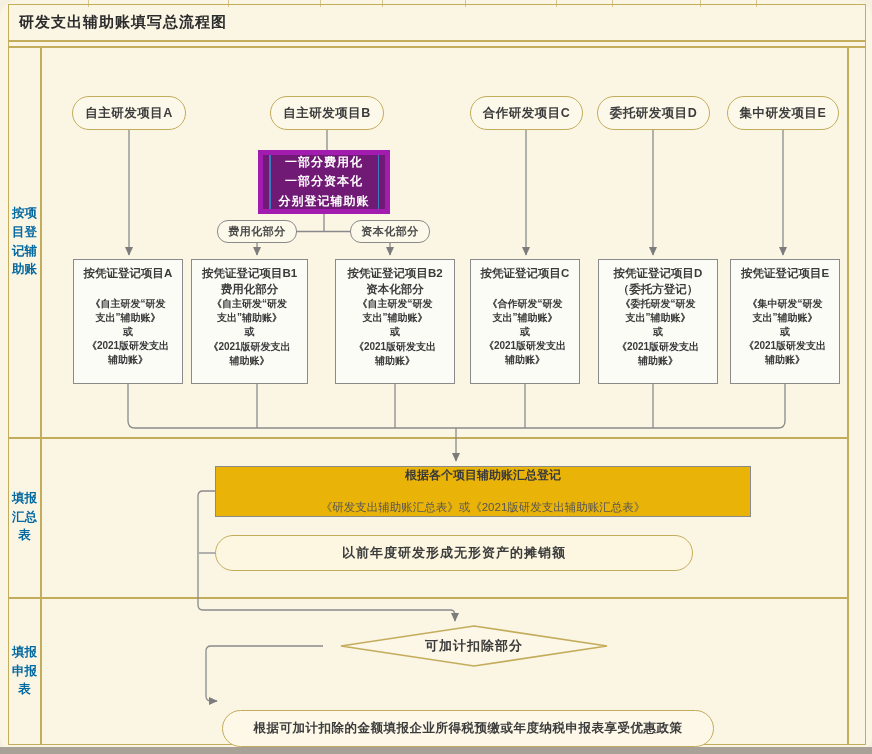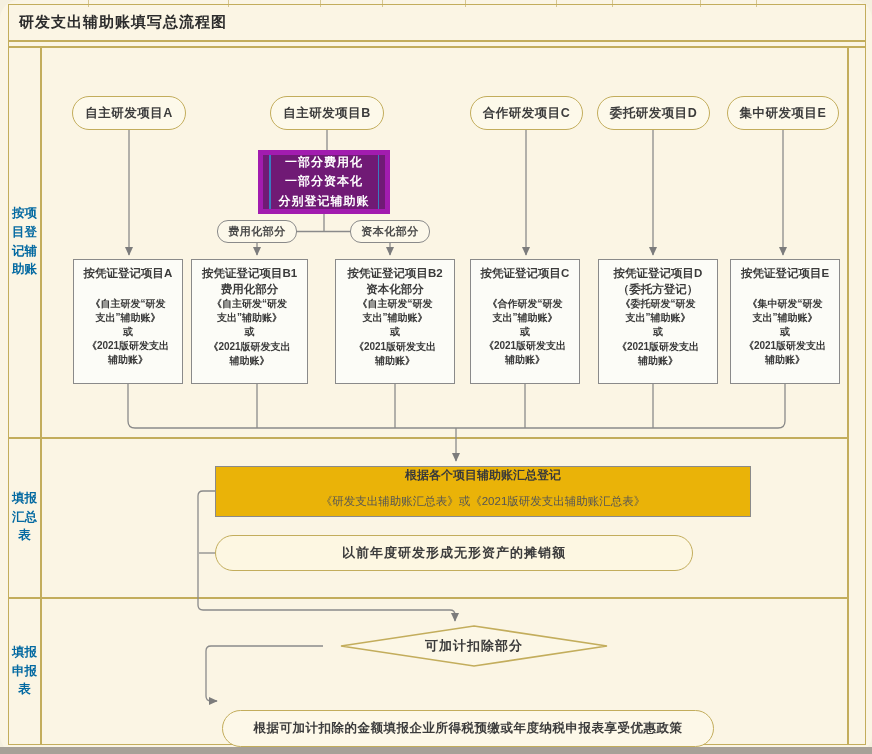--- a/index.html
+++ b/index.html
@@ -54,21 +54,21 @@
     border:1.3px solid #8a8a8a; padding-top:6px; text-align:center; }
   .detail-box .bt { font-size:11.5px; font-weight:bold; line-height:1.35; }
   .detail-box .bs { font-size:11.5px; font-weight:bold; line-height:1.35; min-height:15px; }
   .detail-box .bb { font-size:10px; font-weight:bold; line-height:1.42;
     white-space:pre-line; padding:0 3px; }
 
   .summary-box { position:absolute; left:215px; top:466px; width:536px; height:51px;
     background:#eab308; border:1.3px solid #8a8a8a; display:flex; flex-direction:column;
     align-items:center; text-align:center; }
   .summary-box .s1 { font-size:12px; font-weight:bold; }
-  .summary-box .s2 { font-size:11.5px; color:#555; margin-top:10px; }
+  .summary-box .s2 { font-size:11.5px; color:#555; margin-top:16px; }
 
   .amort-node { left:215px; top:535px; width:478px; height:36px; border-radius:18px;
     background:#fdf7e2; font-size:13px; letter-spacing:1px; }
 
   .diamond-wrap { position:absolute; left:339px; top:624px; width:270px; height:44px; }
   .diamond-wrap svg { position:absolute; inset:0; }
   .diamond-wrap .dl { position:absolute; inset:0; display:flex; align-items:center;
     justify-content:center; font-size:13px; font-weight:bold; letter-spacing:1px; }
 
   .final-node { left:222px; top:683px; width:492px; height:37px; border-radius:19px;

